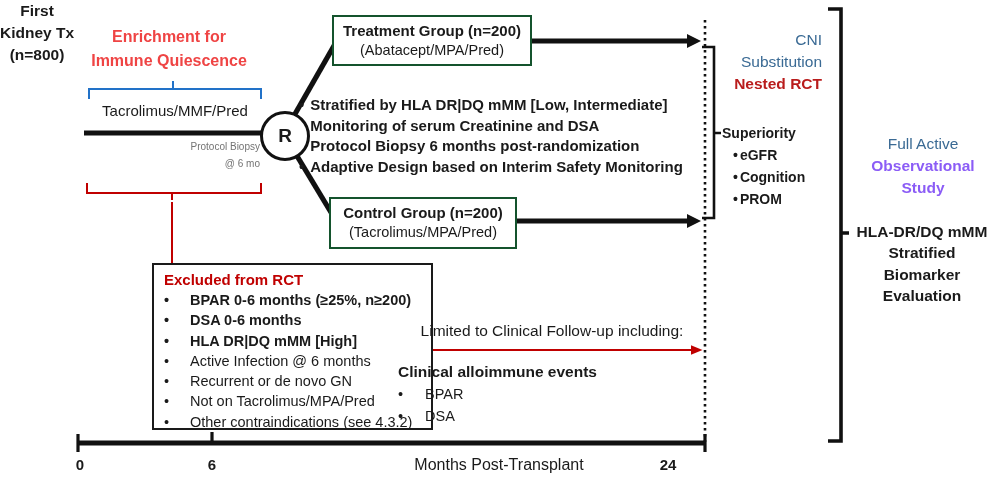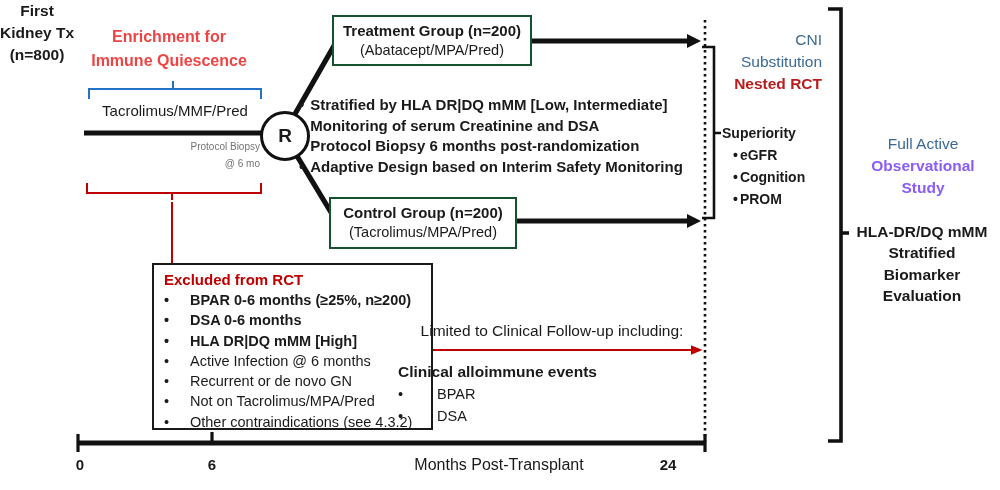--- a/index.html
+++ b/index.html
@@ -47,21 +47,21 @@
          padding:5px 0 0 10px;box-sizing:border-box;margin-left:44px;}
   .exbox .title{color:#C00000;font-weight:bold;font-size:15px;line-height:20px;}
   .ex-row{display:flex;font-size:14.5px;line-height:20.3px;}
   .ex-row .bl{width:26px;flex:0 0 26px;}
   .ex-row .bl::before{content:"\2022";}
   .ex-row.em{font-weight:bold;}
   
   .limited{left:407px;top:322px;width:290px;text-align:center;font-size:15.5px;}
   .events{left:398px;top:361px;width:240px;font-size:14.5px;line-height:22px;}
   .events .head{font-weight:bold;font-size:15.5px;line-height:22px;}
-  .events .ev{display:flex;gap:12px;}
+  .events .ev{display:flex;}
   .events .ev .bl{width:27px;flex:0 0 27px;}
   .events .ev .bl::before{content:"\2022";}
   
   .ax{font-weight:bold;font-size:15px;text-align:center;top:456px;}
   .ax0{left:70px;width:20px;}
   .ax6{left:202px;width:20px;}
   .ax24{left:655px;width:26px;}
   .axlabel{left:399px;top:456px;width:200px;text-align:center;font-size:16px;font-weight:normal;}
 </style>
 </head>

